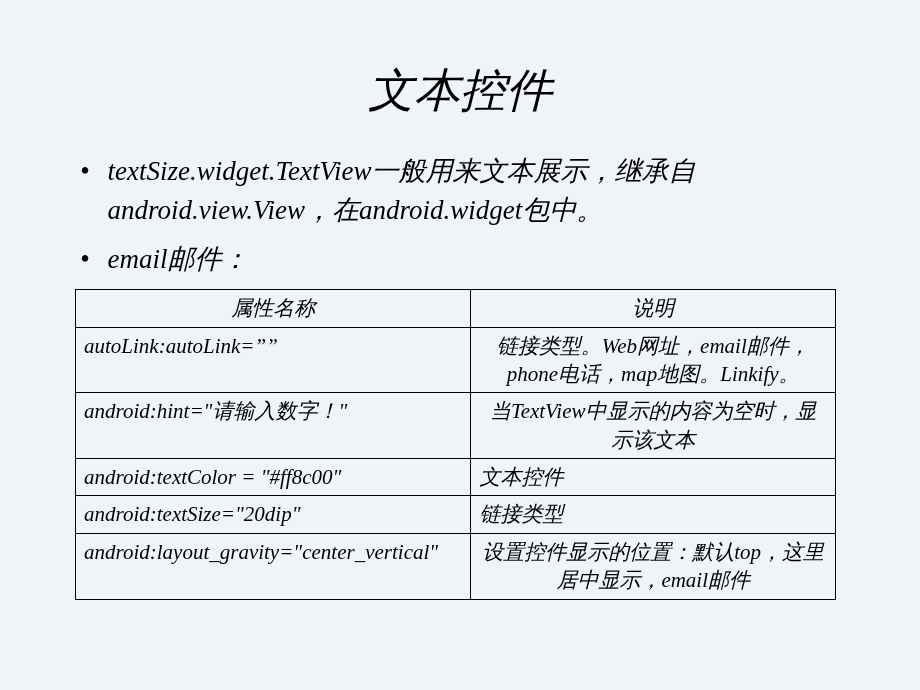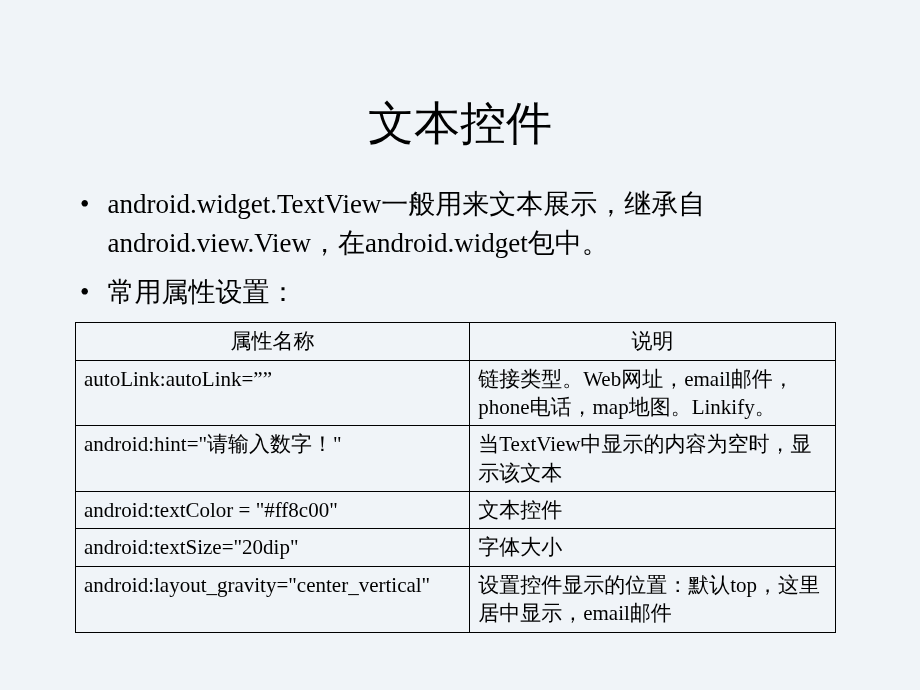--- a/index.html
+++ b/index.html
@@ -11,21 +11,22 @@
       width: 920px;
       height: 690px;
       background: #f0f4f8;
       font-family: "SimSun", "宋体", serif;
       padding: 0;
       overflow: hidden;
     }
     .slide {
       width: 100%;
       height: 100%;
-      padding: 93px 55px 20px 55px;
+      padding: 60px 55px 20px 55px;
+      font-style: italic;
     }
     .title {
       text-align: center;
       font-size: 46px;
       font-weight: normal;
       color: #000;
       margin-bottom: 30px;
       font-family: "SimSun", "宋体", serif;
     }
     .content {
@@ -69,36 +70,37 @@
     }
     .col-attr {
       width: 400px;
     }
     .col-desc {
       width: 415px;
       font-family: "SimSun", "宋体", serif;
     }
     .col-desc-mixed {
       font-family: "Times New Roman", "SimSun", serif;
+      text-align: center;
     }
   </style>
 </head>
 <body>
 
 <div class="slide">
   <h1 class="title">文本控件</h1>
 
   <div class="content">
     <div class="bullet-item">
       <span class="bullet-marker">•</span>
-      <span class="bullet-text">android.widget.TextView一般用来文本展示，继承自android.view.View，在android.widget包中。</span>
+      <span class="bullet-text">textSize.widget.TextView一般用来文本展示，继承自android.view.View，在android.widget包中。</span>
     </div>
     <div class="bullet-item">
       <span class="bullet-marker">•</span>
-      <span class="bullet-text">常用属性设置：</span>
+      <span class="bullet-text">email邮件：</span>
     </div>
 
     <div class="table-wrapper">
       <table>
         <thead>
           <tr>
             <th class="col-attr">属性名称</th>
             <th class="col-desc">说明</th>
           </tr>
         </thead>
@@ -110,21 +112,21 @@
           <tr>
             <td class="col-attr">android:hint="请输入数字！"</td>
             <td class="col-desc col-desc-mixed">当TextView中显示的内容为空时，显示该文本</td>
           </tr>
           <tr>
             <td class="col-attr">android:textColor = "#ff8c00"</td>
             <td class="col-desc">文本控件</td>
           </tr>
           <tr>
             <td class="col-attr">android:textSize="20dip"</td>
-            <td class="col-desc">字体大小</td>
+            <td class="col-desc">链接类型</td>
           </tr>
           <tr>
             <td class="col-attr">android:layout_gravity="center_vertical"</td>
             <td class="col-desc col-desc-mixed">设置控件显示的位置：默认top，这里居中显示，email邮件</td>
           </tr>
         </tbody>
       </table>
     </div>
   </div>
 </div>

